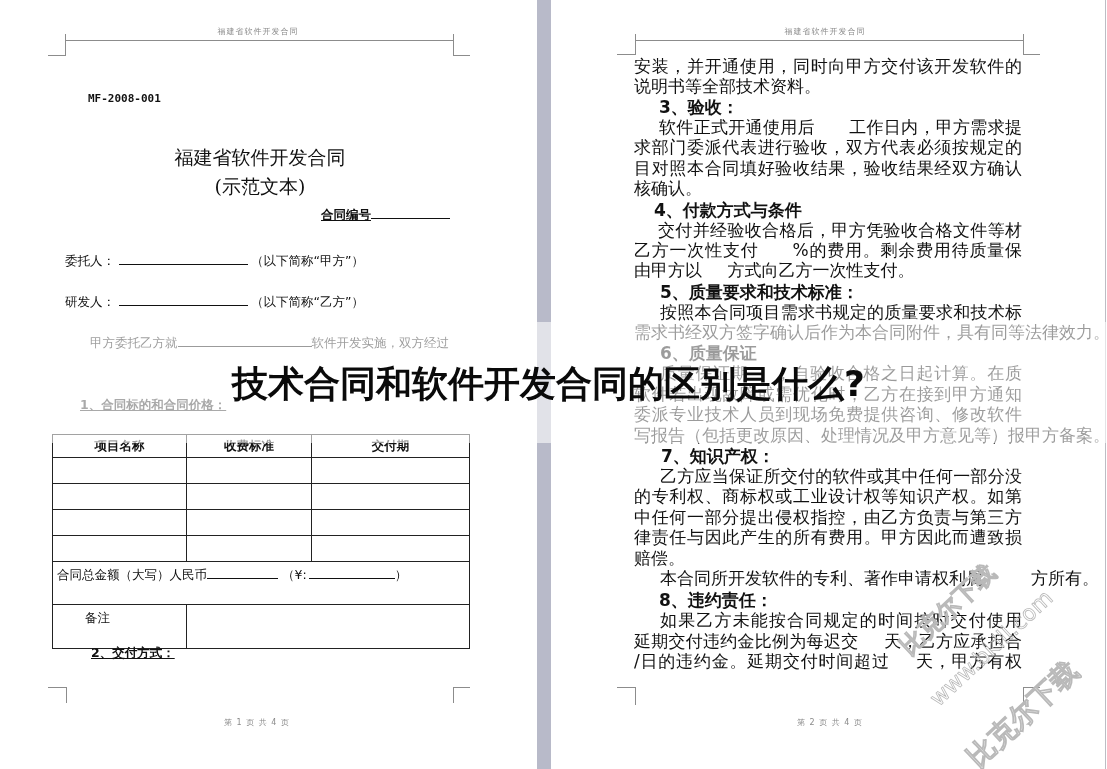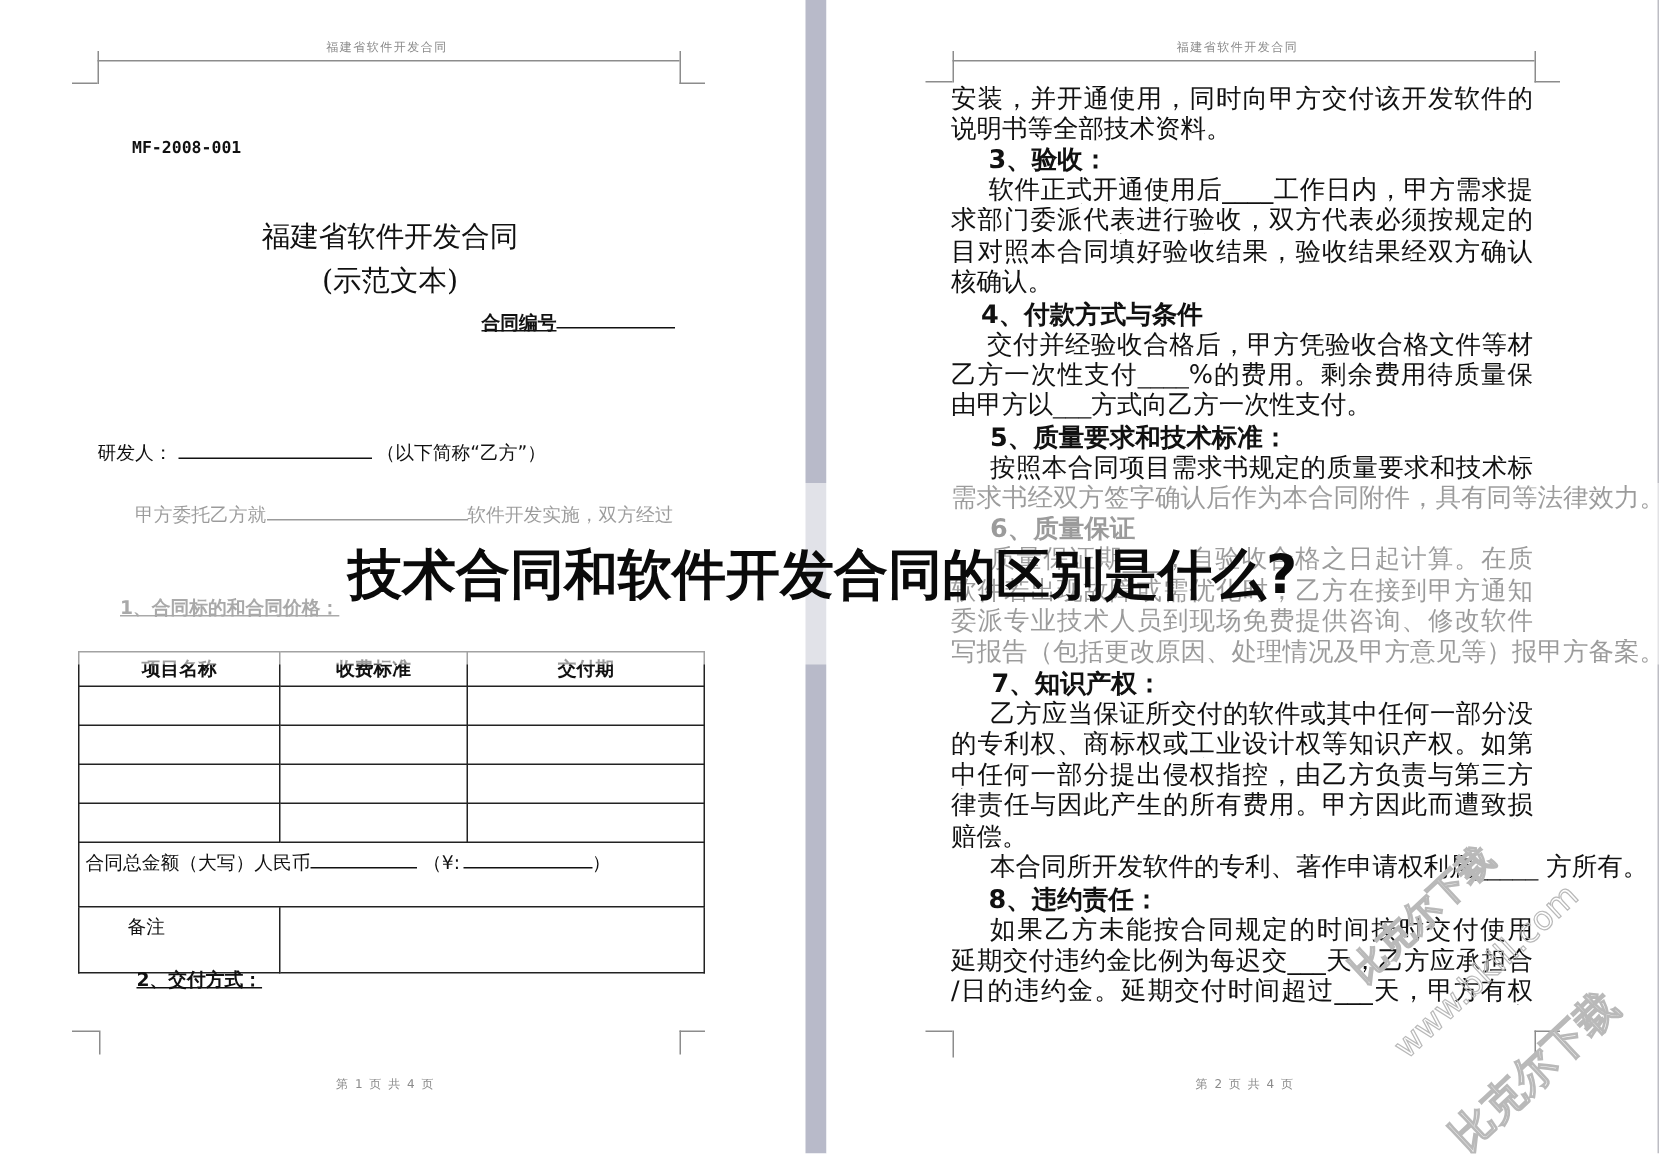--- a/index.html
+++ b/index.html
@@ -53,20 +53,23 @@
   <div class="hline" style="left:453px;top:55px;width:17px;"></div>
 
   <div class="abs doc-code" style="left:64px;top:92px;padding-left:24px;">MF-2008-001</div>
   <div class="abs title" style="left:260px;top:145px;">福建省软件开发合同</div>
   <div class="abs title" style="left:260px;top:174px;">(示范文本)</div>
 
   <div class="abs t13 bold" style="left:321px;top:205px;">
     <span>合同编号</span><span class="blank" style="width:79px;"></span>
   </div>
 
+  <div class="abs t13" style="left:65px;top:251px;">
+    <span>委托人：</span><span class="blank" style="width:129px;margin:0 3px 0 4px;"></span><span>（以下简称“甲方”）</span>
+  </div>
   <div class="abs t13" style="left:65px;top:292px;">
     <span>研发人：</span><span class="blank" style="width:129px;margin:0 3px 0 4px;"></span><span>（以下简称“乙方”）</span>
   </div>
 
   <div class="abs t13" style="left:90px;top:333px;">
     <span>甲方委托乙方就</span><span class="blank" style="width:134px;"></span><span>软件开发实施，双方经过</span>
   </div>
 
   <div class="abs t13 bold" style="left:80px;top:396px;color:#333;">1、合同标的和合同价格：</div>
 

